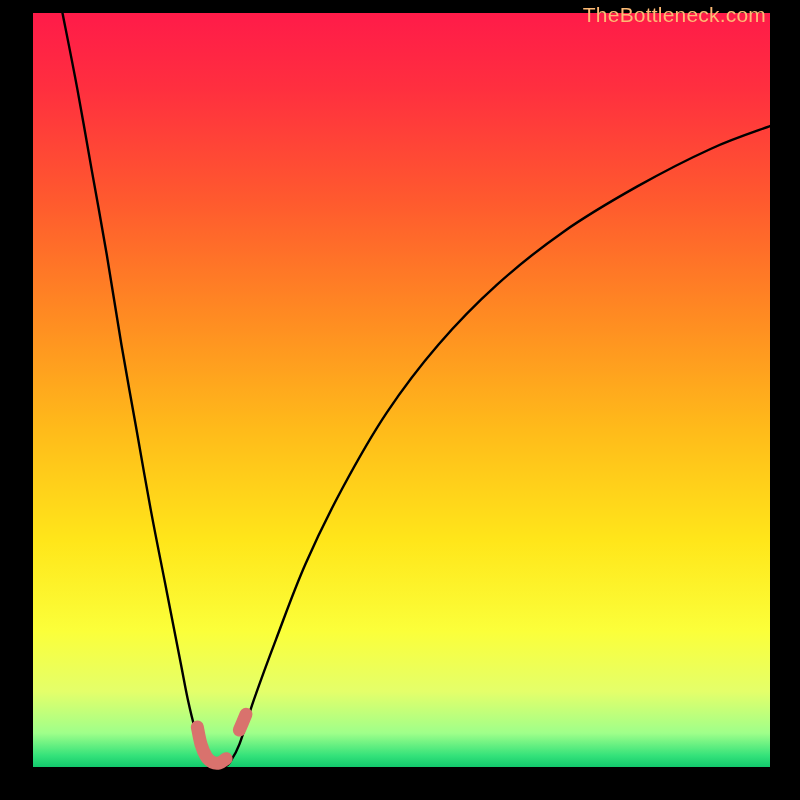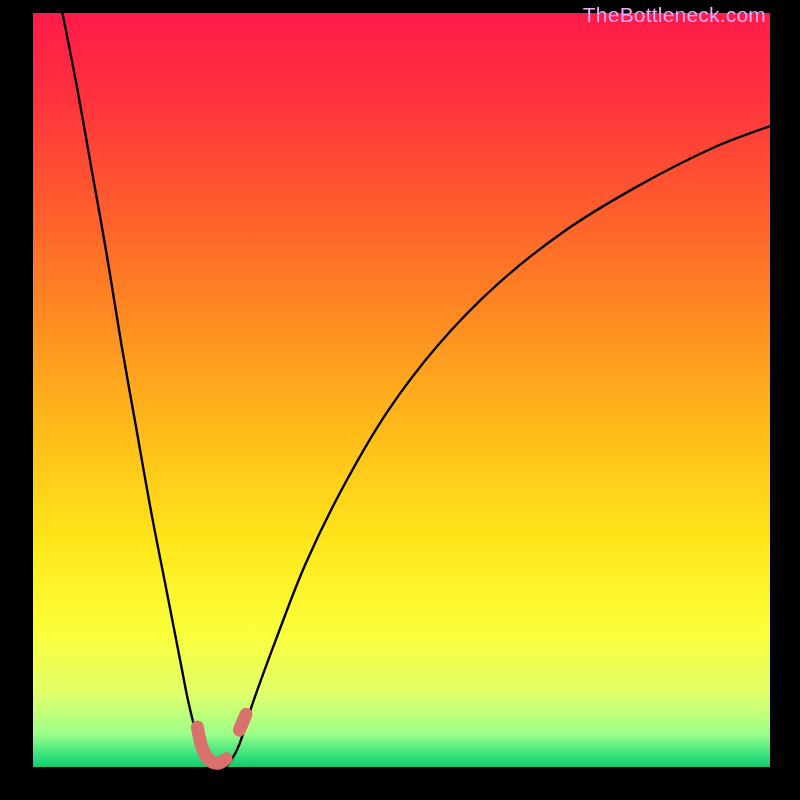--- a/index.html
+++ b/index.html
@@ -16,21 +16,21 @@
     width: 800px;
     height: 800px;
     background: #000;
   }
   .plot-area {
     position: absolute;
     background: #000;
   }
   .watermark {
     position: absolute;
-    color: #f0abfc;
+    color: #fdba74;
     font-size: 21px;
     font-weight: 400;
     letter-spacing: 0.2px;
     white-space: nowrap;
   }
   svg.curves {
     position: absolute;
     inset: 0;
     width: 100%;
     height: 100%;

